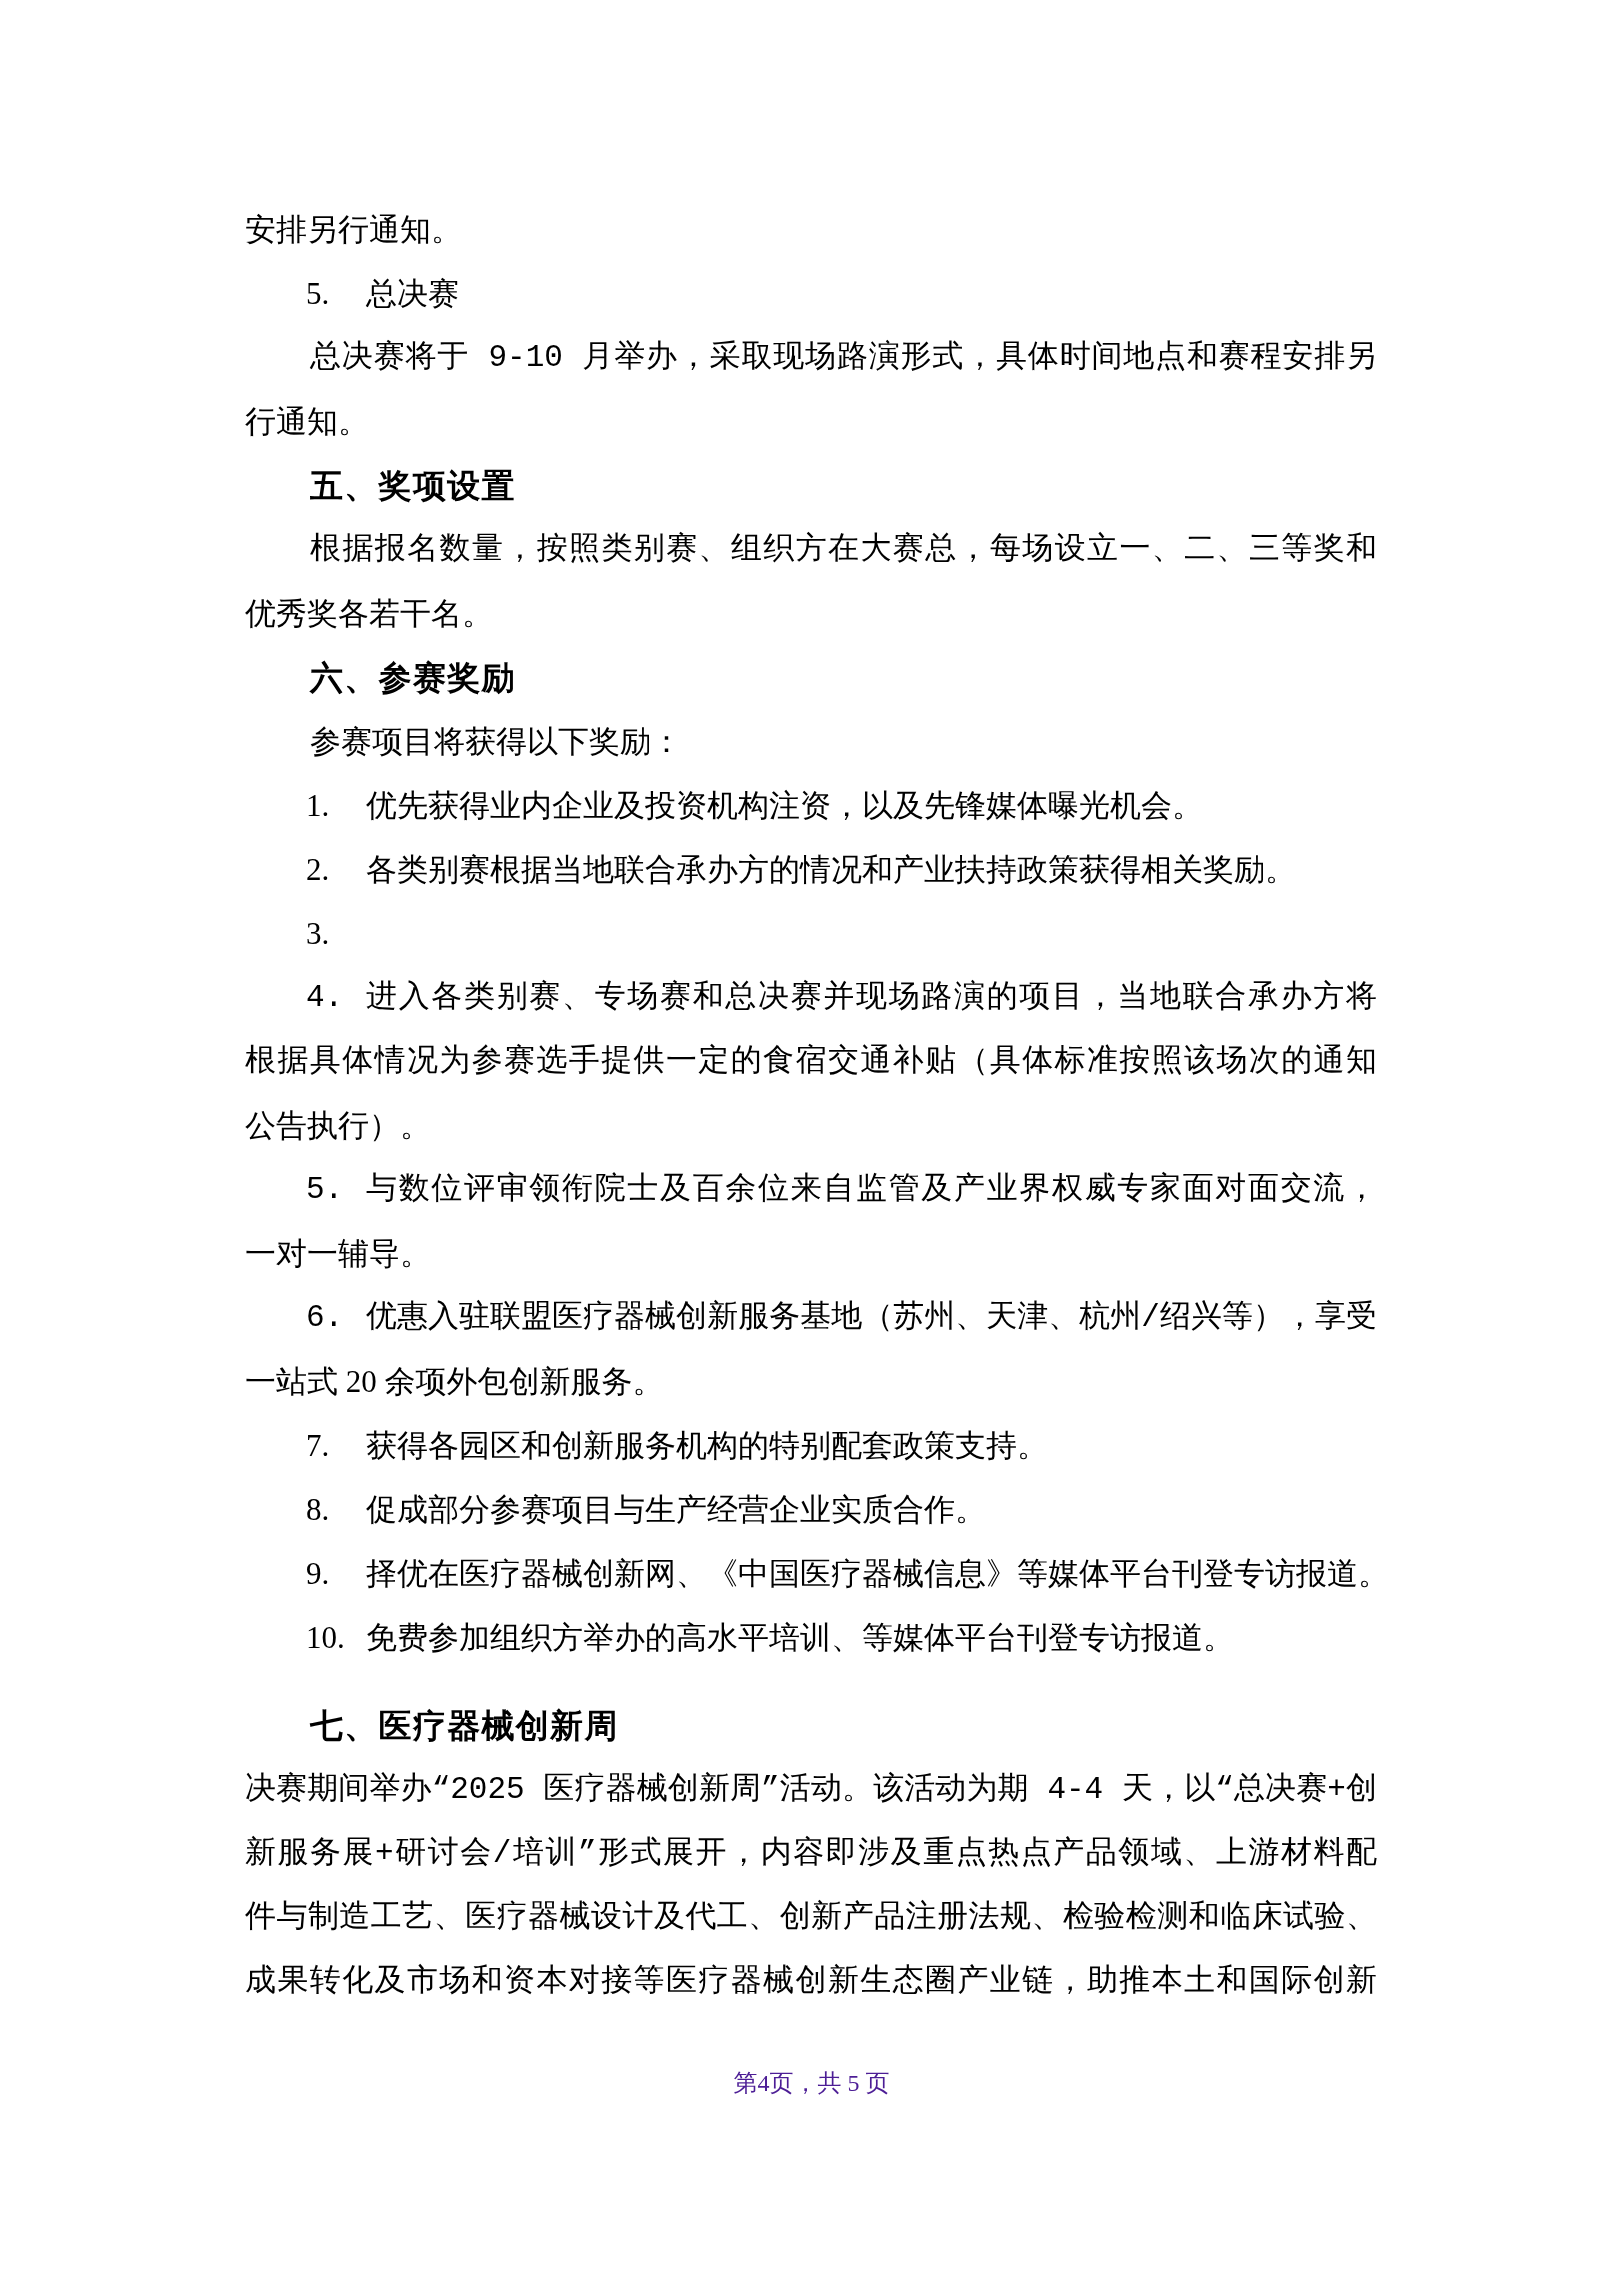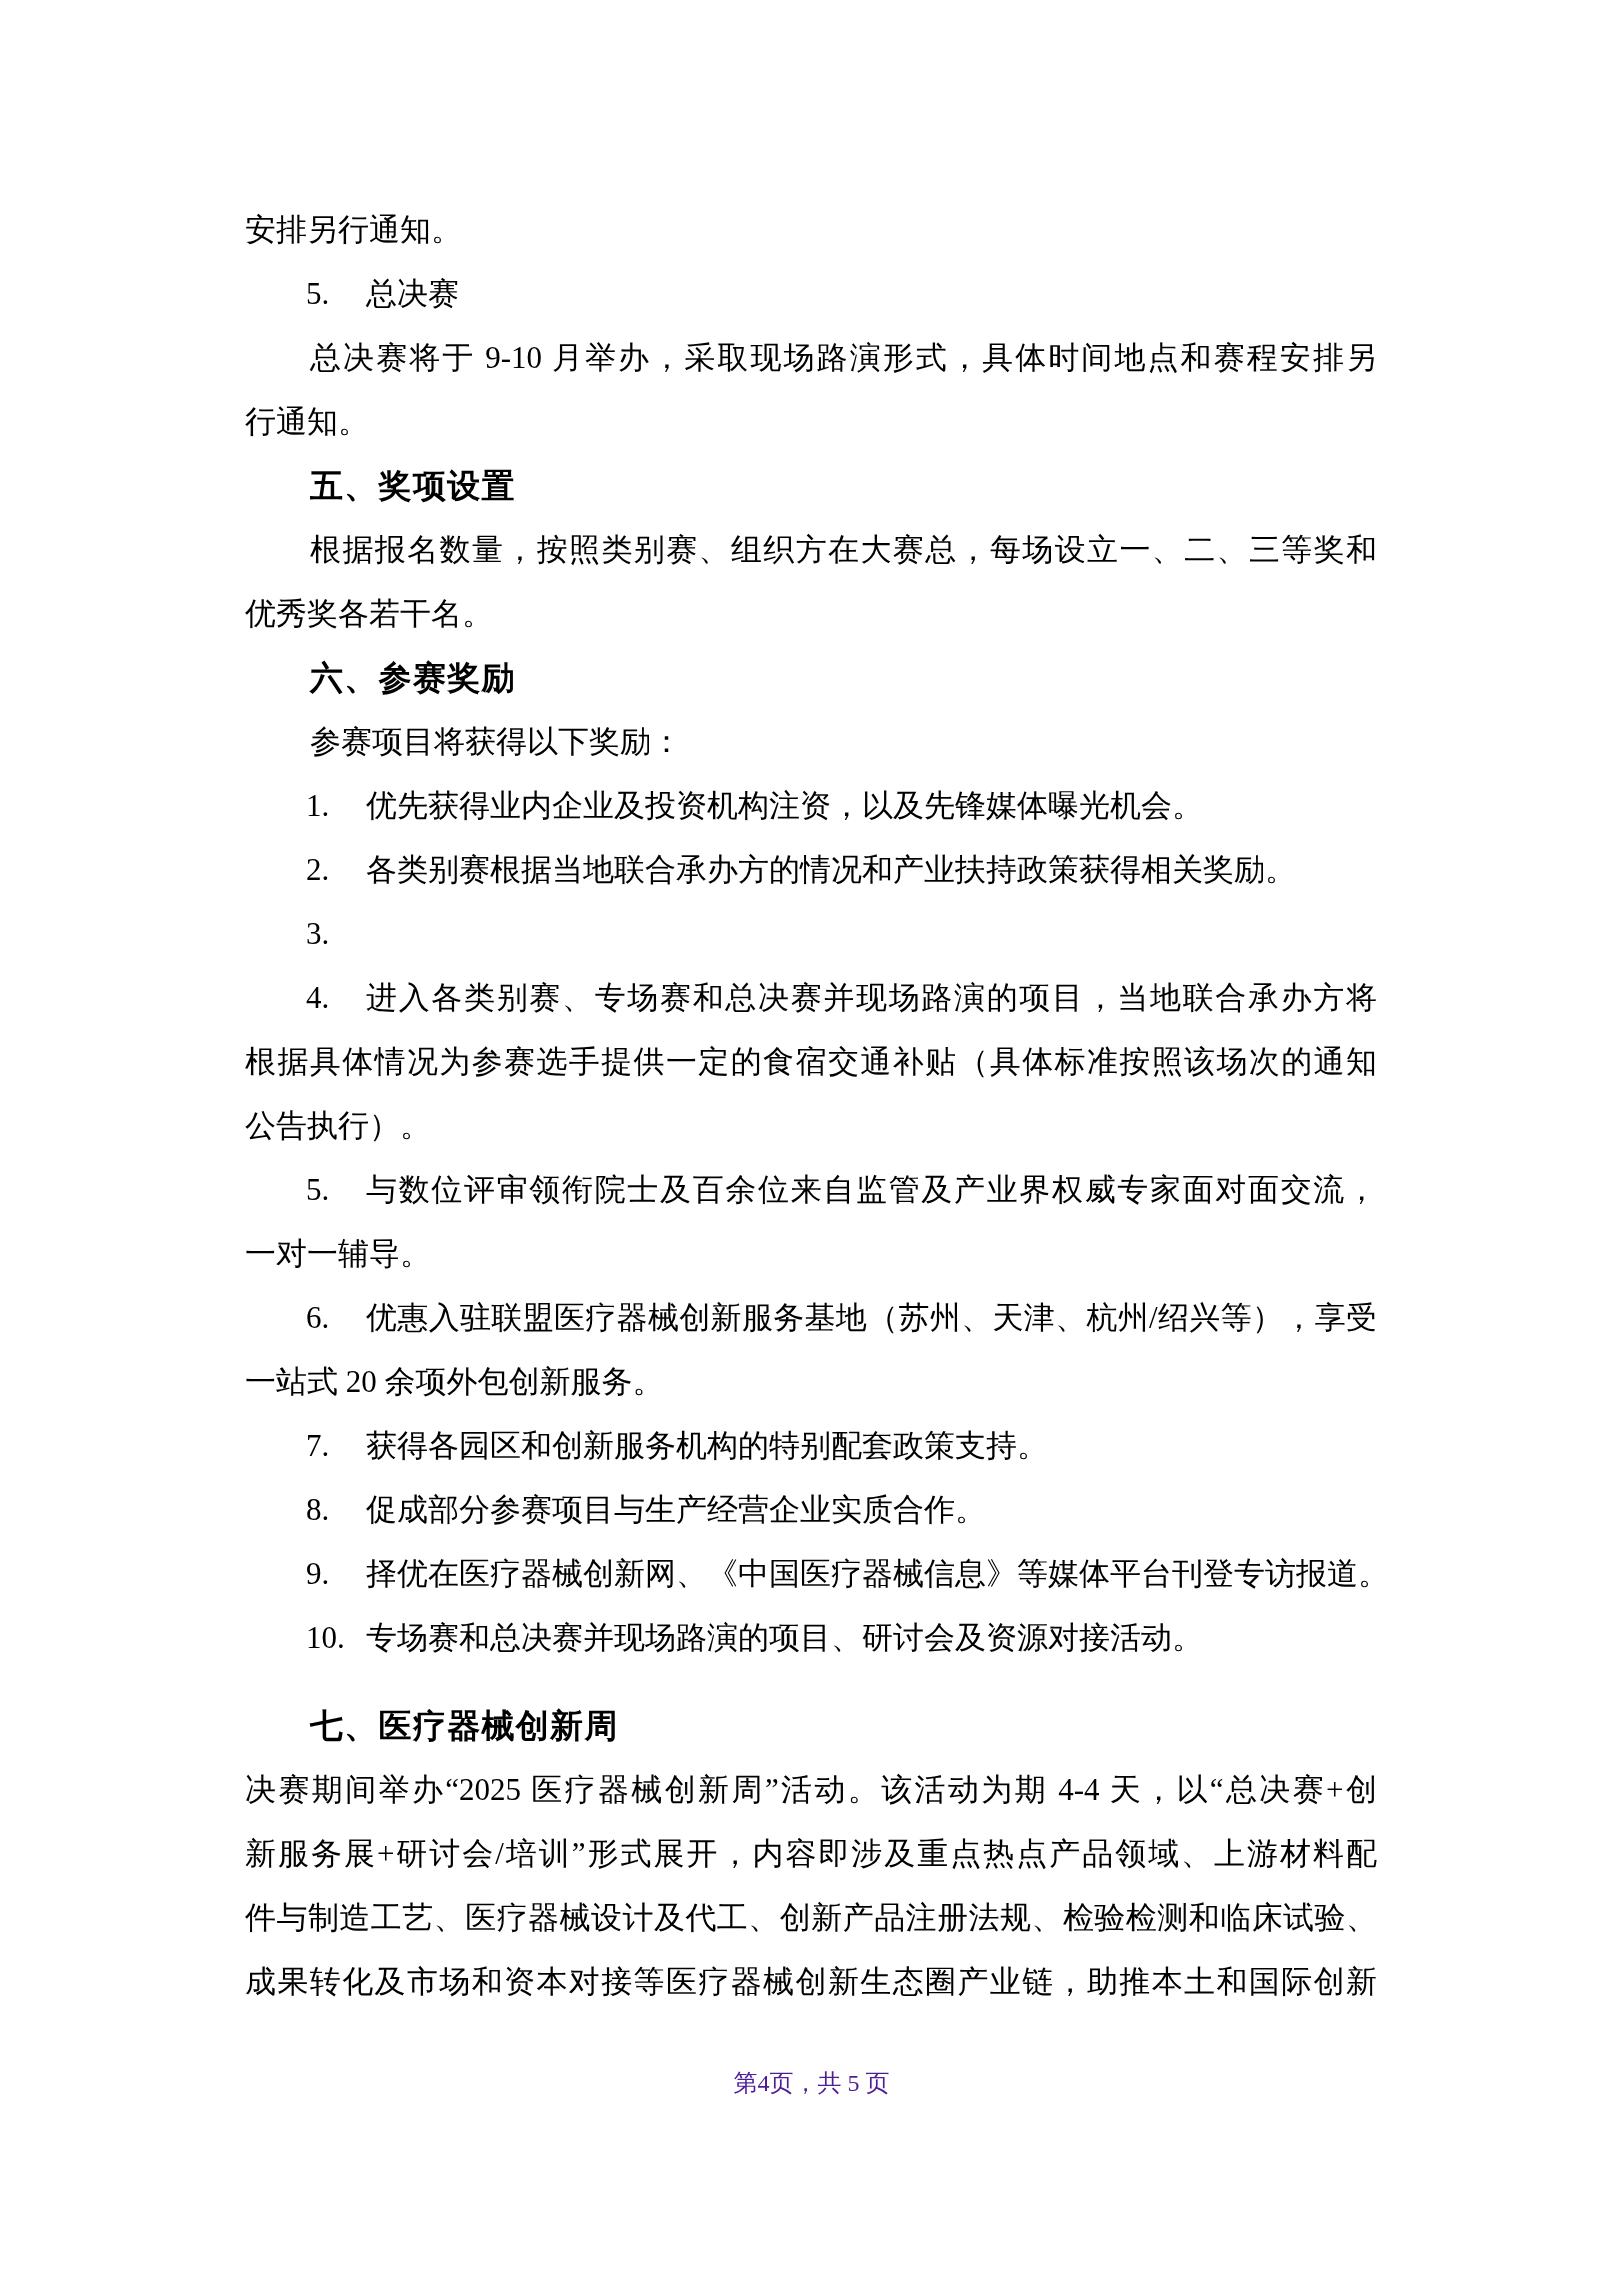--- a/index.html
+++ b/index.html
@@ -53,20 +53,21 @@
     top: 0;
     text-align: left;
   }
   
   .line.just {
     white-space: normal;
     overflow: hidden;
     text-align: justify;
     text-align-last: justify;
     text-justify: inter-character;
+    font-family: Liberation Mono, monospace;
   }
   .footer {
     position: absolute;
     top: 2058px;
     left: 0;
     width: 1623px;
     height: 39px;
     line-height: 39px;
     text-align: center;
     font-size: 24px;
@@ -94,21 +95,21 @@
       <div class="line list just"><span class="num">4.</span><span class="txt">进入各类别赛、专场赛和总决赛并现场路演的项目，当地联合承办方将</span></div>
       <div class="line flush just"><span class="txt">根据具体情况为参赛选手提供一定的食宿交通补贴（具体标准按照该场次的通知</span></div>
       <div class="line flush"><span class="txt">公告执行）。</span></div>
       <div class="line list just"><span class="num">5.</span><span class="txt">与数位评审领衔院士及百余位来自监管及产业界权威专家面对面交流，</span></div>
       <div class="line flush"><span class="txt">一对一辅导。</span></div>
       <div class="line list just"><span class="num">6.</span><span class="txt">优惠入驻联盟医疗器械创新服务基地（苏州、天津、杭州/绍兴等），享受</span></div>
       <div class="line flush"><span class="txt">一站式 20 余项外包创新服务。</span></div>
       <div class="line list"><span class="num">7.</span><span class="txt">获得各园区和创新服务机构的特别配套政策支持。</span></div>
       <div class="line list"><span class="num">8.</span><span class="txt">促成部分参赛项目与生产经营企业实质合作。</span></div>
       <div class="line list"><span class="num">9.</span><span class="txt">择优在医疗器械创新网、《中国医疗器械信息》等媒体平台刊登专访报道。</span></div>
-      <div class="line list"><span class="num">10.</span><span class="txt">专场赛和总决赛并现场路演的项目、研讨会及资源对接活动。</span></div>
+      <div class="line list"><span class="num">10.</span><span class="txt">免费参加组织方举办的高水平培训、等媒体平台刊登专访报道。</span></div>
       <div class="line heading space-before"><span class="txt">七、医疗器械创新周</span></div>
       <div class="line flush just"><span class="txt">决赛期间举办“2025 医疗器械创新周”活动。该活动为期 4-4 天，以“总决赛+创</span></div>
       <div class="line flush just"><span class="txt">新服务展+研讨会/培训”形式展开，内容即涉及重点热点产品领域、上游材料配</span></div>
       <div class="line flush just"><span class="txt">件与制造工艺、医疗器械设计及代工、创新产品注册法规、检验检测和临床试验、</span></div>
       <div class="line flush just"><span class="txt">成果转化及市场和资本对接等医疗器械创新生态圈产业链，助推本土和国际创新</span></div>
     </div>
   <div class="footer">第4页，共 5 页</div>
 </div>
 
 

